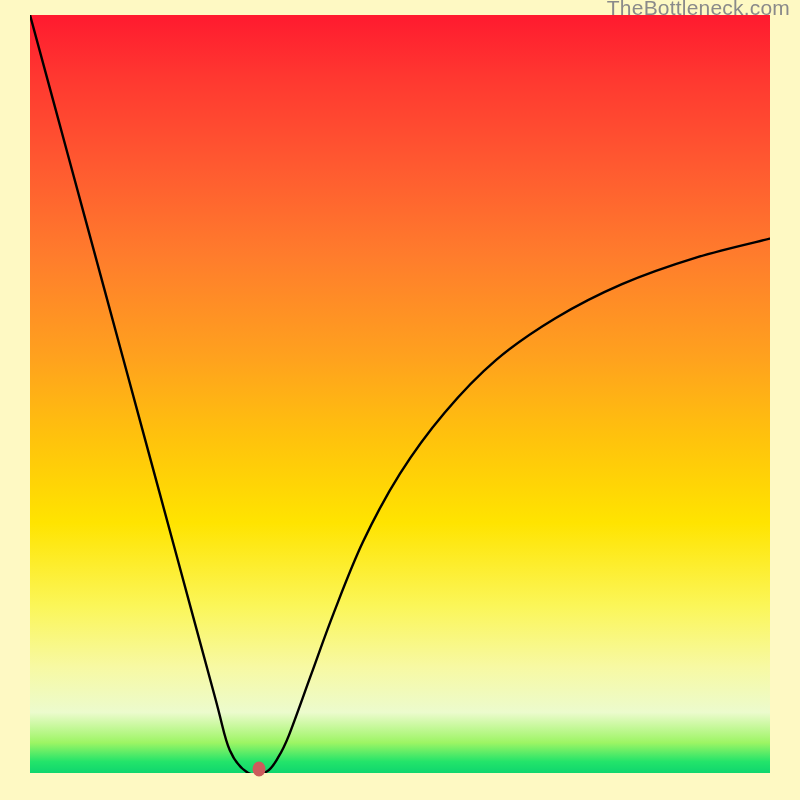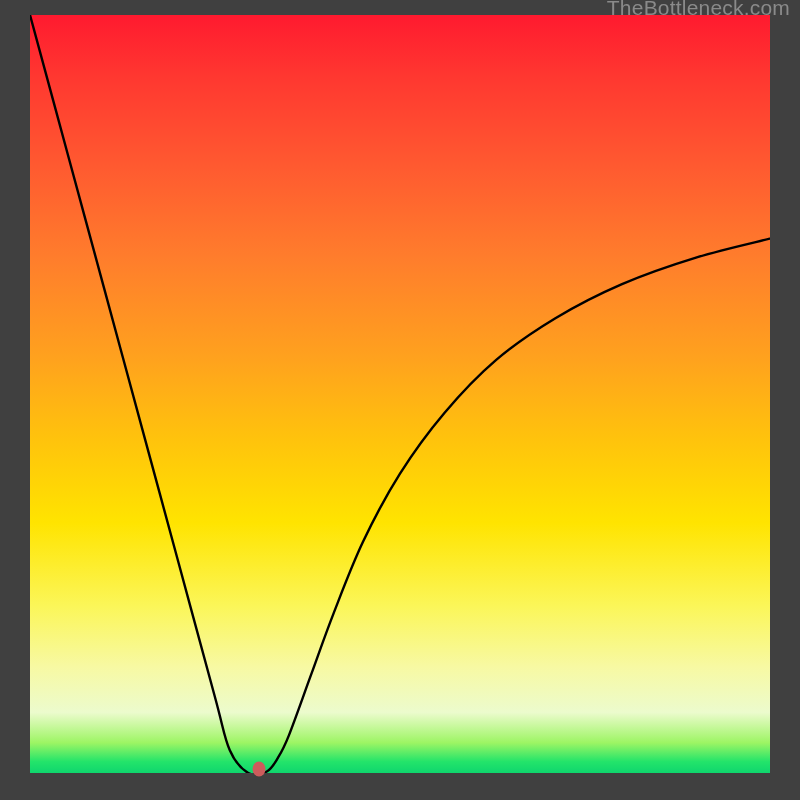--- a/index.html
+++ b/index.html
@@ -9,21 +9,21 @@
     height: 800px;
     background: #000000;
     overflow: hidden;
   }
   .frame {
     position: absolute;
     left: 0;
     top: 0;
     width: 800px;
     height: 800px;
-    background: #404040;
+    background: #fef9c3;
   }
   .plot-area {
     position: absolute;
     left: 30px;
     top: 15px;
     width: 740px;
     height: 758px;
     
     background: linear-gradient(
       to bottom,

